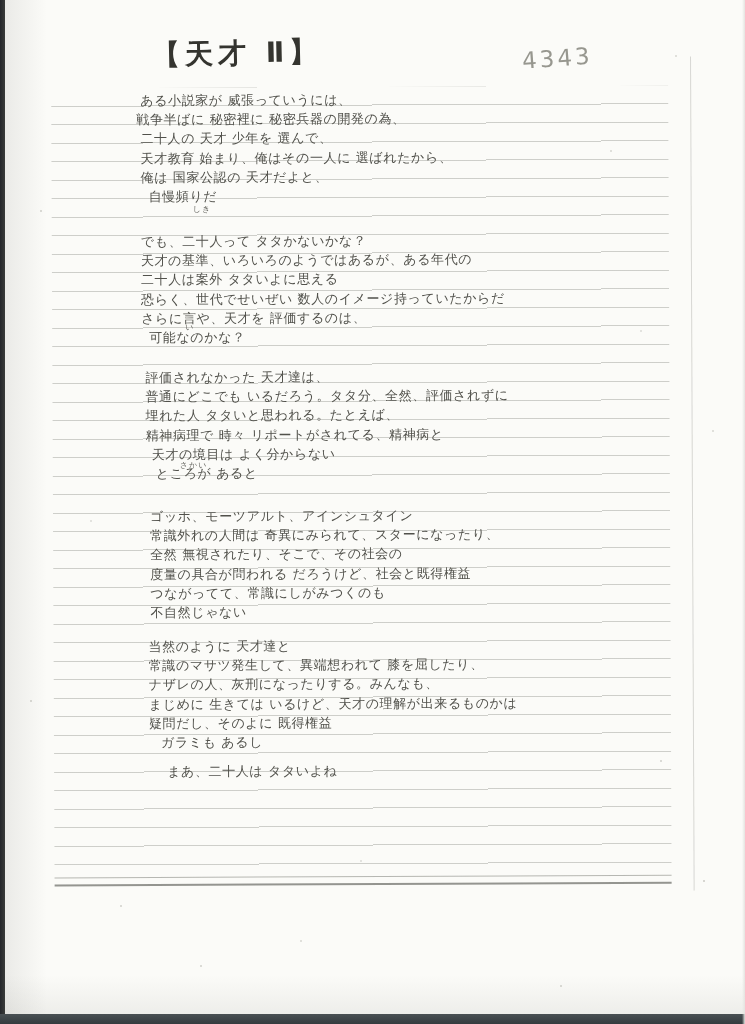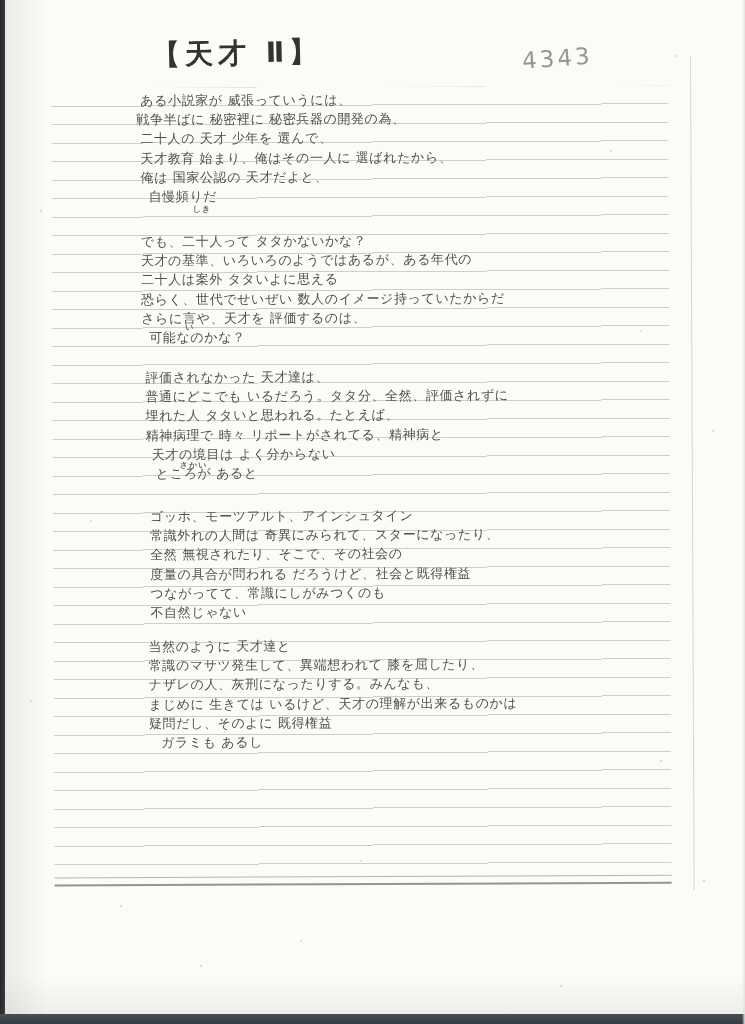--- a/index.html
+++ b/index.html
@@ -34,21 +34,21 @@
   .page-edge-vert{position:absolute;left:692px;top:58px;width:1px;height:834px;
     background:rgba(150,150,144,0.35);}
   
   .title{position:absolute;left:154px;top:34px;font-size:28px;font-weight:bold;
     color:#34342f;letter-spacing:5px;transform:rotate(-1deg);white-space:nowrap;}
   .corner-num{position:absolute;left:524px;top:46px;font-size:23px;color:#97978f;
     letter-spacing:3px;transform:rotate(-4deg);white-space:nowrap;}
   .para{position:absolute;}
   .hw{height:19.2px;line-height:19.2px;font-size:13px;letter-spacing:0.6px;
     color:#51514b;white-space:nowrap;}
-  .ruby{position:absolute;font-size:8px;color:#6a6a64;letter-spacing:1px;white-space:nowrap;font-weight:bold;}
+  .ruby{position:absolute;font-size:8px;color:#6a6a64;letter-spacing:1px;white-space:nowrap;}
   .ml4{margin-left:-4px;} .ind6{margin-left:6px;} .ind8{margin-left:8px;}
   .ind10{margin-left:10px;} .ind12{margin-left:12px;}
   
   .specks{position:absolute;left:0;top:0;width:2px;height:2px;border-radius:50%;
     box-shadow:
       40px 210px 0 0 rgba(130,128,118,0.35), 120px 905px 0 0 rgba(130,128,118,0.35),
       300px 940px 0 0 rgba(130,128,118,0.30), 610px 150px 0 0 rgba(130,128,118,0.30),
       660px 760px 0 0 rgba(130,128,118,0.35), 90px 520px 0 0 rgba(130,128,118,0.25),
       703px 880px 0 0 rgba(130,128,118,0.40), 200px 965px 0 0 rgba(130,128,118,0.35),
       500px 700px 0 0 rgba(130,128,118,0.25), 640px 330px 0 0 rgba(130,128,118,0.25),
@@ -113,19 +113,22 @@
 
     <div class="para" style="left:148px;top:636px">
       <div class="hw">当然のように 天才達と</div>
       <div class="hw">常識のマサツ発生して、異端想われて 膝を屈したり、</div>
       <div class="hw">ナザレの人、灰刑になったりする。みんなも、</div>
       <div class="hw">まじめに 生きては いるけど、天才の理解が出来るものかは</div>
       <div class="hw">疑問だし、そのよに 既得権益</div>
       <div class="hw ind12">ガラミも あるし</div>
     </div>
 
+    <div class="para" style="left:166px;top:761px">
+      <div class="hw">まあ、二十人は タタいよね</div>
+    </div>
   </div>
 
   <div class="specks"></div>
   <div class="edge-left"></div>
   <div class="edge-bottom"></div>
   <div class="edge-right"></div>
 </div>
 
 </body></html>

